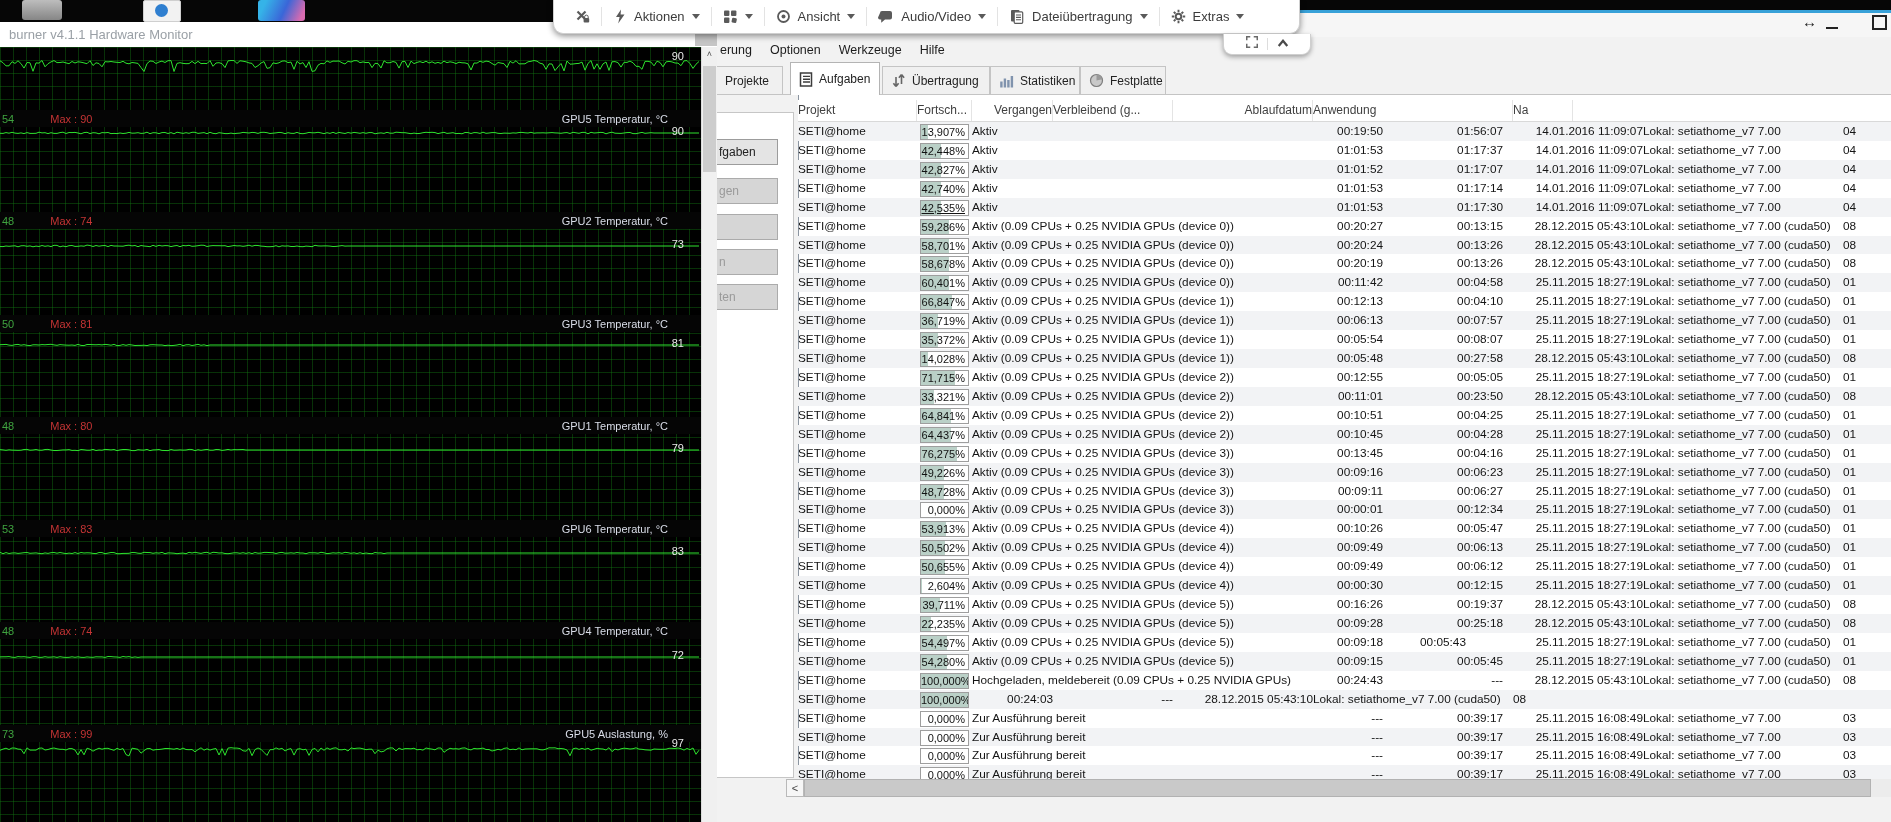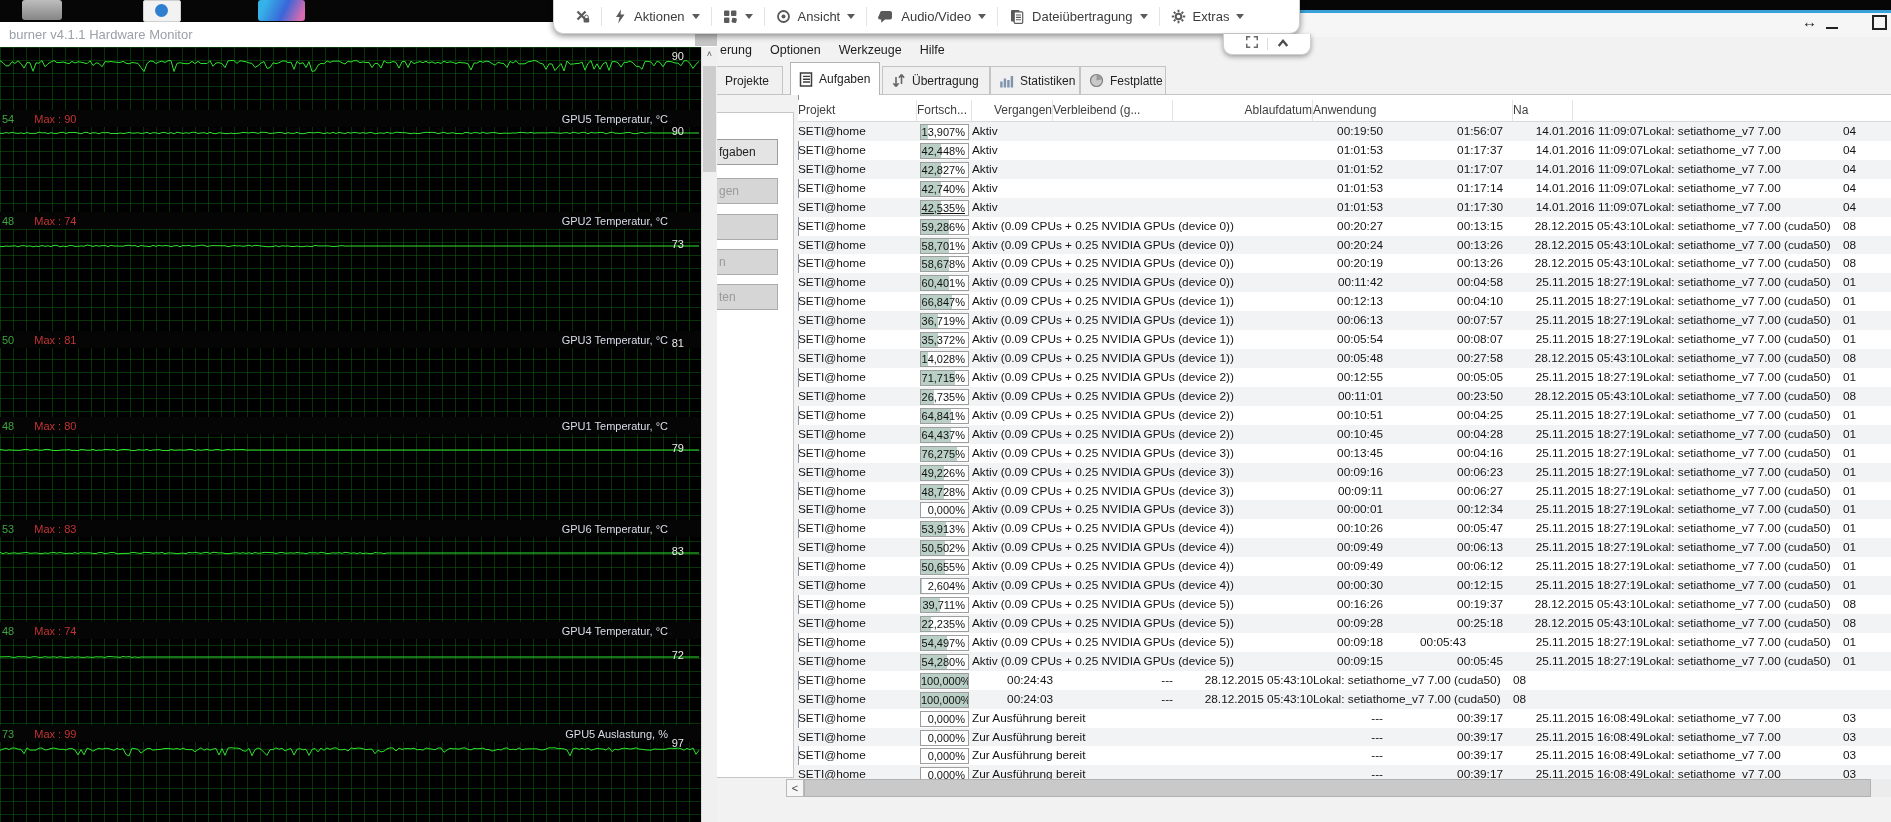--- a/index.html
+++ b/index.html
@@ -17,21 +17,21 @@
   #afterburner{position:absolute;left:0;top:22px;width:717px;height:800px;background:#fff;z-index:4}
   #ab-title{height:25px;line-height:25px;padding-left:9px;color:#9aa0a6;font-size:13px;white-space:nowrap}
   #ab-gray{position:absolute;left:695px;top:5px;width:22px;height:19px;background:#c5c5c5}
   #ab-graph{position:absolute;left:0;top:25px;width:701px;height:775px;background-color:#000;overflow:hidden;
      background-image:linear-gradient(rgba(20,130,20,.38) 1px,transparent 1px),
                       linear-gradient(90deg,rgba(20,130,20,.38) 1px,transparent 1px);
      background-size:13px 13px}
   .m-head{position:absolute;left:0;width:701px;height:17px;background:#050505;display:flex;align-items:center;
      font-size:11px;white-space:nowrap}
   .m-head .mn{color:#3fa33f;margin-left:2px}
-  .m-head .mx{color:#c43434;margin-left:20px}
+  .m-head .mx{color:#c43434;margin-left:36px}
   .m-head .lbl{margin-left:auto;margin-right:33px;color:#d9dde8}
   .m-val{position:absolute;left:652px;width:32px;text-align:right;color:#eaeaea;font-size:11px}
   #ab-lines{position:absolute;left:0;top:0}
   #ab-scroll{position:absolute;left:701px;top:25px;width:16px;height:775px;background:#f0f0f0;border-left:1px solid #dcdcdc;box-sizing:border-box}
   #ab-scroll .btn{height:16px;text-align:center;font-size:9px;color:#555;line-height:15px;background:#f0f0f0}
   #ab-scroll .thumb{position:absolute;left:1px;right:1px;top:19px;height:106px;background:#cdcdcd}
 
   
   #boinc{position:absolute;left:716px;top:10px;width:1175px;height:812px;background:#f2f2f2;z-index:2;overflow:hidden}
   #boinc .blue-top{position:absolute;left:0;top:0;width:100%;height:3px;background:#38a1d8}
@@ -347,21 +347,21 @@
           <div class="td" style="width: 120px; text-align: right;">00:05:05</div>
           <div class="td" style="width: 140px; text-align: right;">25.11.2015 18:27:19</div>
           <div class="td" style="width: 200px; text-align: left;">Lokal: setiathome_v7 7.00  (cuda50)</div>
           <div class="td" style="width: 60px; text-align: left;">01</div>
         </div>
         <div class="tr alt">
           <div class="td" style="width: 119px; text-align: left;">SETI@home</div>
           <div class="td" style="width: 55px;">
             <div class="gauge">
               <div class="gauge-fill" style="width: 26.735%;"></div>
-              <div class="gauge-text">26,735%</div>
+              <div class="gauge-text">33,321%</div>
             </div>
           </div>
           <div class="td" style="width: 330px; text-align: left;">Aktiv (0.09 CPUs + 0.25 NVIDIA GPUs (device 2))</div>
           <div class="td" style="width: 81px; text-align: right;">00:11:01</div>
           <div class="td" style="width: 120px; text-align: right;">00:23:50</div>
           <div class="td" style="width: 140px; text-align: right;">28.12.2015 05:43:10</div>
           <div class="td" style="width: 200px; text-align: left;">Lokal: setiathome_v7 7.00  (cuda50)</div>
           <div class="td" style="width: 60px; text-align: left;">08</div>
         </div>
         <div class="tr">
@@ -575,20 +575,21 @@
           <div class="td" style="width: 60px; text-align: left;">01</div>
         </div>
         <div class="tr">
           <div class="td" style="width: 119px; text-align: left;">SETI@home</div>
           <div class="td" style="width: 55px;">
             <div class="gauge">
               <div class="gauge-fill" style="width: 100%;"></div>
               <div class="gauge-text">100,000%</div>
             </div>
           </div>
+          <div class="td" style="width: 330px; text-align: left;">Hochgeladen, meldebereit (0.09 CPUs + 0.25 NVIDIA GPUs)</div>
           <div class="td" style="width: 81px; text-align: right;">00:24:43</div>
           <div class="td" style="width: 120px; text-align: right;">---</div>
           <div class="td" style="width: 140px; text-align: right;">28.12.2015 05:43:10</div>
           <div class="td" style="width: 200px; text-align: left;">Lokal: setiathome_v7 7.00  (cuda50)</div>
           <div class="td" style="width: 60px; text-align: left;">08</div>
         </div>
         <div class="tr alt">
           <div class="td" style="width: 119px; text-align: left;">SETI@home</div>
           <div class="td" style="width: 55px;">
             <div class="gauge">
@@ -734,21 +735,21 @@
         <span class="mx">Max : 90</span>
         <span class="lbl">GPU5 Temperatur, °C</span>
       </div>
       <div class="m-val" style="top: 78px;">90</div>
       <div class="m-head" style="top: 165px;">
         <span class="mn">48</span>
         <span class="mx">Max : 74</span>
         <span class="lbl">GPU2 Temperatur, °C</span>
       </div>
       <div class="m-val" style="top: 191px;">73</div>
-      <div class="m-head" style="top: 284px; text-align: right;">
+      <div class="m-head" style="top: 268px; text-align: right;">
         <span class="mn">50</span>
         <span class="mx">Max : 81</span>
         <span class="lbl">GPU3 Temperatur, °C</span>
       </div>
       <div class="m-val" style="top: 290px;">81</div>
       <div class="m-head" style="top: 370px;">
         <span class="mn">48</span>
         <span class="mx">Max : 80</span>
         <span class="lbl">GPU1 Temperatur, °C</span>
       </div>

